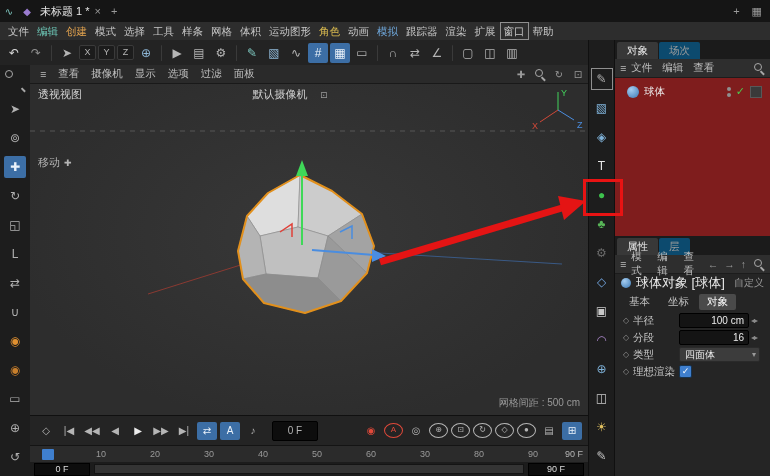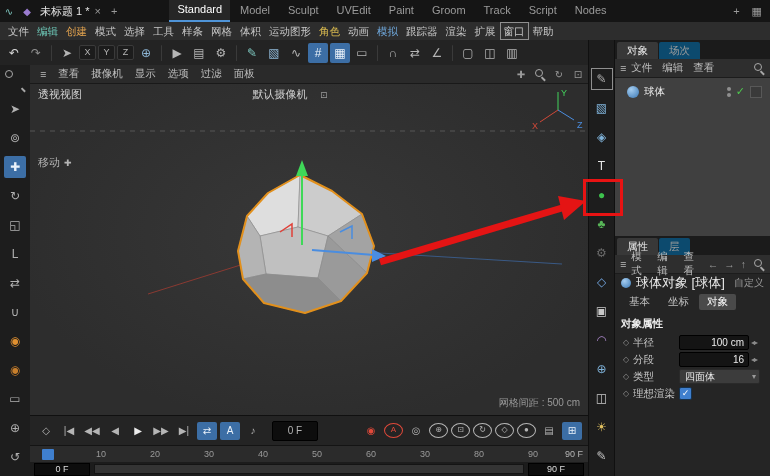--- a/index.html
+++ b/index.html
@@ -78,21 +78,21 @@
   .ptabs span{padding:2px 10px 1px;color:#9a9a9a;background:#0c4a6e;border-radius:2px 2px 0 0;font-size:10.5px;}
   .ptabs span.active{color:#ececec;background:#383838;}
   .pmenu{height:18px;background:#2e2e2e;display:flex;align-items:center;padding:0 5px;color:#bdbdbd;font-size:10.5px;border-bottom:1px solid #1c1c1c;}
   .pmenu .plist{display:flex;}
   .pmenu .plist span{padding:0 5px;}
   .pmenu .navlist span{padding:0 3px;color:#9a9a9a;}
   .pmenu .rightside{margin-left:auto;display:flex;align-items:center;gap:4px;}
   .icon-mag{position:relative;width:12px;height:12px;display:inline-block;}
   .icon-mag::before{content:"";position:absolute;left:1px;top:1px;width:6px;height:6px;border:1.5px solid #a8a8a8;border-radius:50%;}
   .icon-mag::after{content:"";position:absolute;right:0px;bottom:1px;width:5px;height:1.5px;background:#a8a8a8;transform:rotate(45deg);}
-  .objlist{height:158px;background:#404040;padding-top:5px;box-sizing:border-box;}
+  .objlist{height:158px;background:#7f1d1d;padding-top:5px;box-sizing:border-box;}
   .objrow{display:flex;align-items:center;gap:5px;padding-left:12px;height:17px;}
   .sphere-ic{width:12px;height:12px;border-radius:50%;background:radial-gradient(circle at 35% 30%, #a5cdf0, #3a78b5);}
   .objrow .oname{color:#ececec;font-size:10.5px;}
   .objrow-right{margin-left:auto;display:flex;align-items:center;gap:5px;margin-right:8px;}
   .visdots{display:flex;flex-direction:column;gap:2px;}
   .visdots i{width:4px;height:4px;border-radius:50%;background:#8f8f8f;}
   .gcheck{color:#4ec94e;font-size:11px;}
   .tagbox{width:10px;height:10px;background:#3a3a3a;border:1px solid #585858;}
   .titlerow{display:flex;align-items:center;gap:5px;padding:3px 6px;height:12px;}
   .titlerow .sphere-ic{width:10px;height:10px;}
@@ -126,31 +126,20 @@
   <div class="titlebar">
     <div style="display:flex">
         <span class="app-ic" style="color: rgb(126, 200, 192);">∿</span>
         <span class="app-ic" style="color: rgb(154, 123, 208);">◆</span>
       </div>
     <div class="doctab">
       <span>未标题 1 *</span>
       <span class="close">×</span>
     </div>
     <span class="newtab">+</span>
-    <div class="layouts">
-        <span class="active">Standard</span>
-        <span class="">Model</span>
-        <span class="">Sculpt</span>
-        <span class="">UVEdit</span>
-        <span class="">Paint</span>
-        <span class="">Groom</span>
-        <span class="">Track</span>
-        <span class="">Script</span>
-        <span class="">Nodes</span>
-      </div>
     <div class="titlebar-right">
       <span>+</span>
       <span>▦</span>
     </div>
   </div>
 
   <div class="menubar">
       <span class="">文件</span>
       <span class="" style="color: rgb(108, 197, 181);">编辑</span>
       <span class="" style="color: rgb(224, 161, 78); text-align: right;">创建</span>
@@ -413,21 +402,20 @@
     <div class="titlerow">
       <span class="sphere-ic"></span>
       <span class="t">球体对象 [球体]</span>
       <span class="customize">自定义</span>
     </div>
     <div class="proptabs">
         <span class="">基本</span>
         <span class="">坐标</span>
         <span class="active">对象</span>
       </div>
-    <div class="section">对象属性</div>
     <div class="arow">
       <span class="dia">◇</span>
       <span class="lbl">半径</span>
       <span class="field">100 cm</span>
       <span class="stepper">◂▸</span>
     </div>
     <div class="arow">
       <span class="dia">◇</span>
       <span class="lbl">分段</span>
       <span class="field">16</span>

